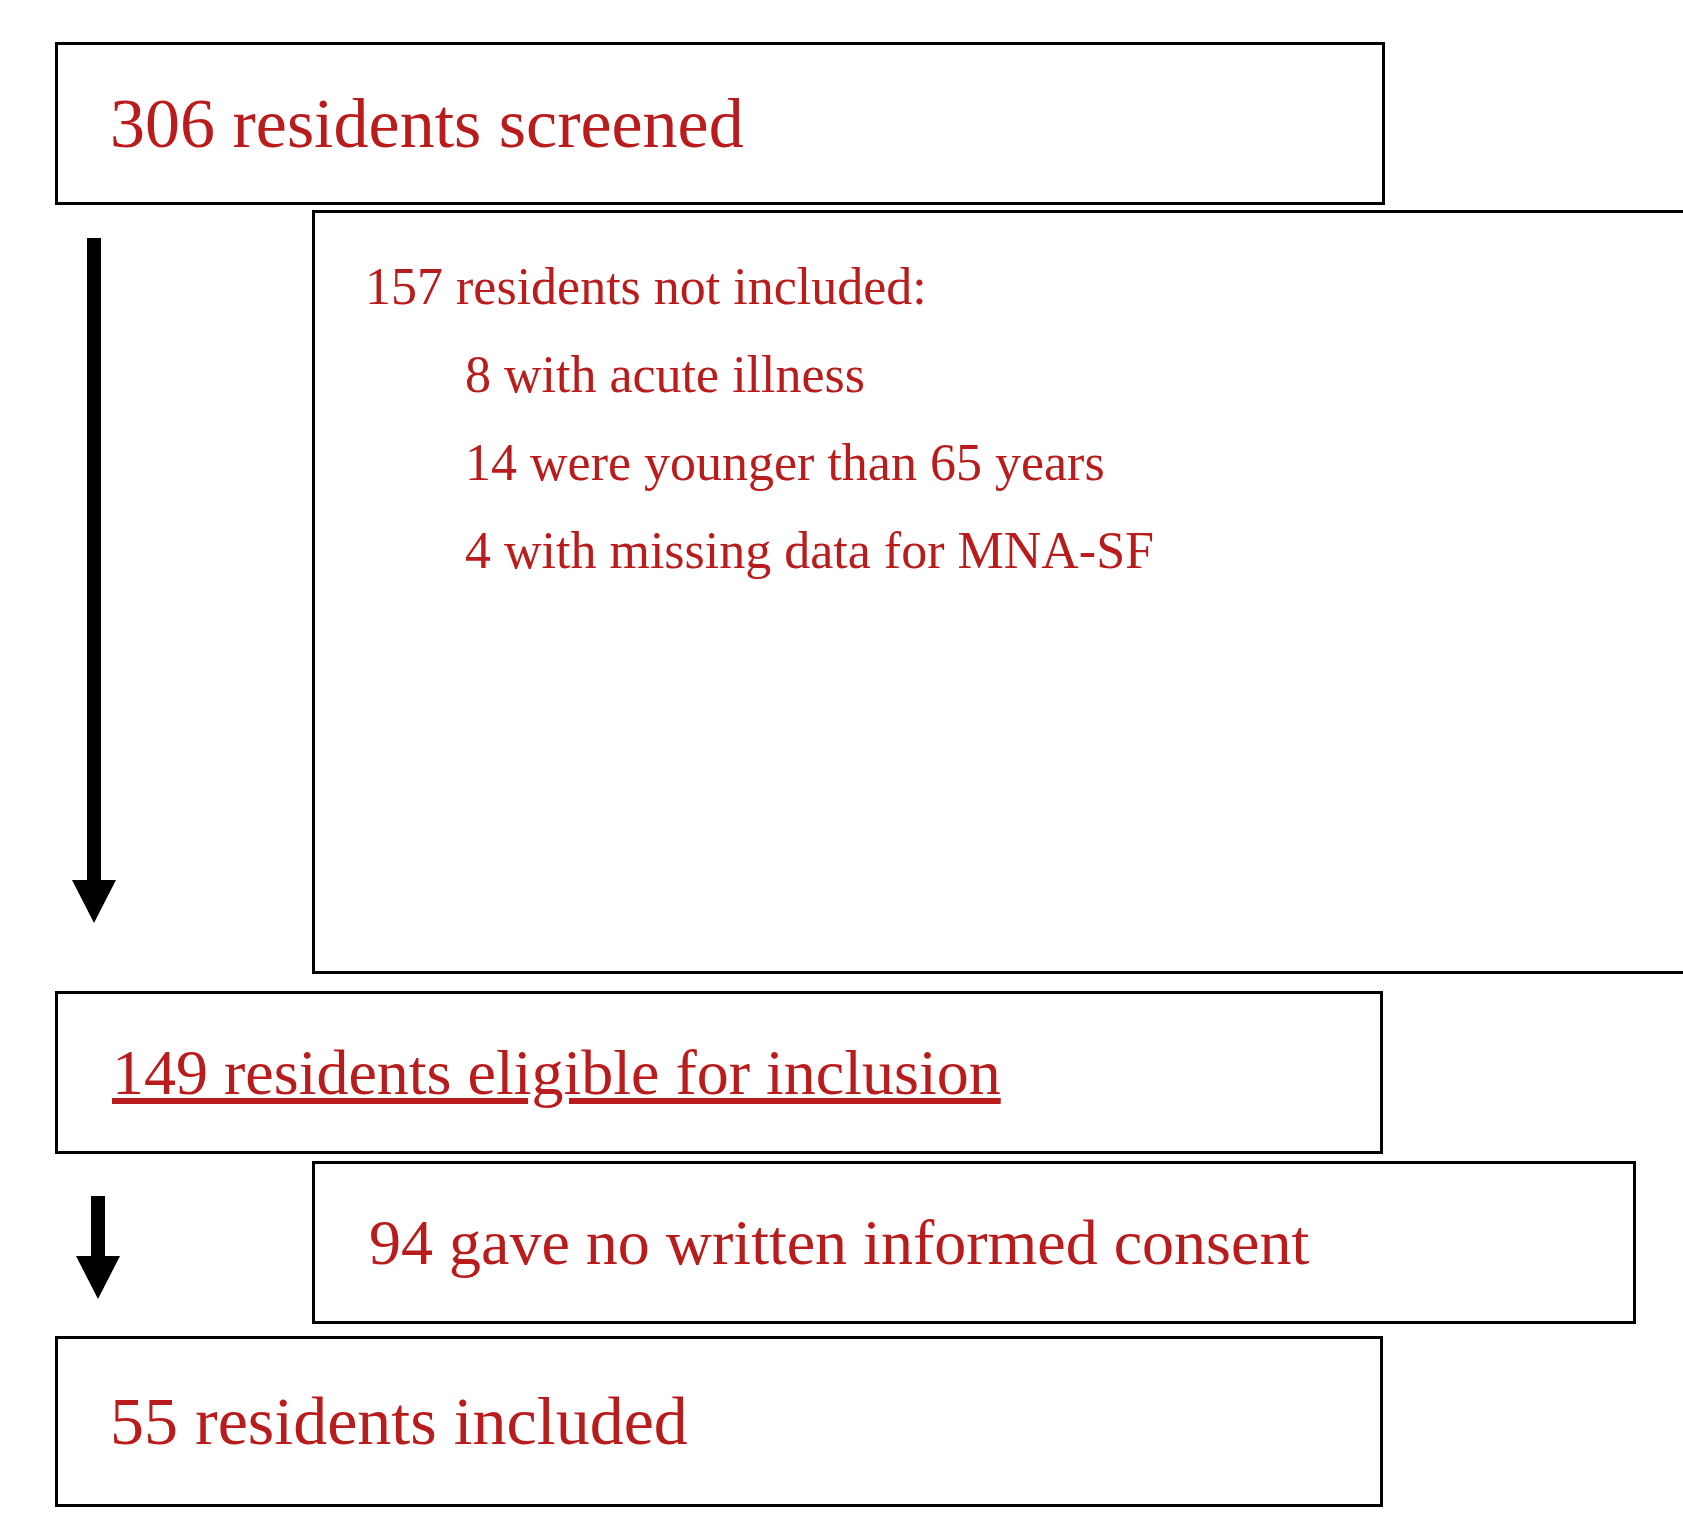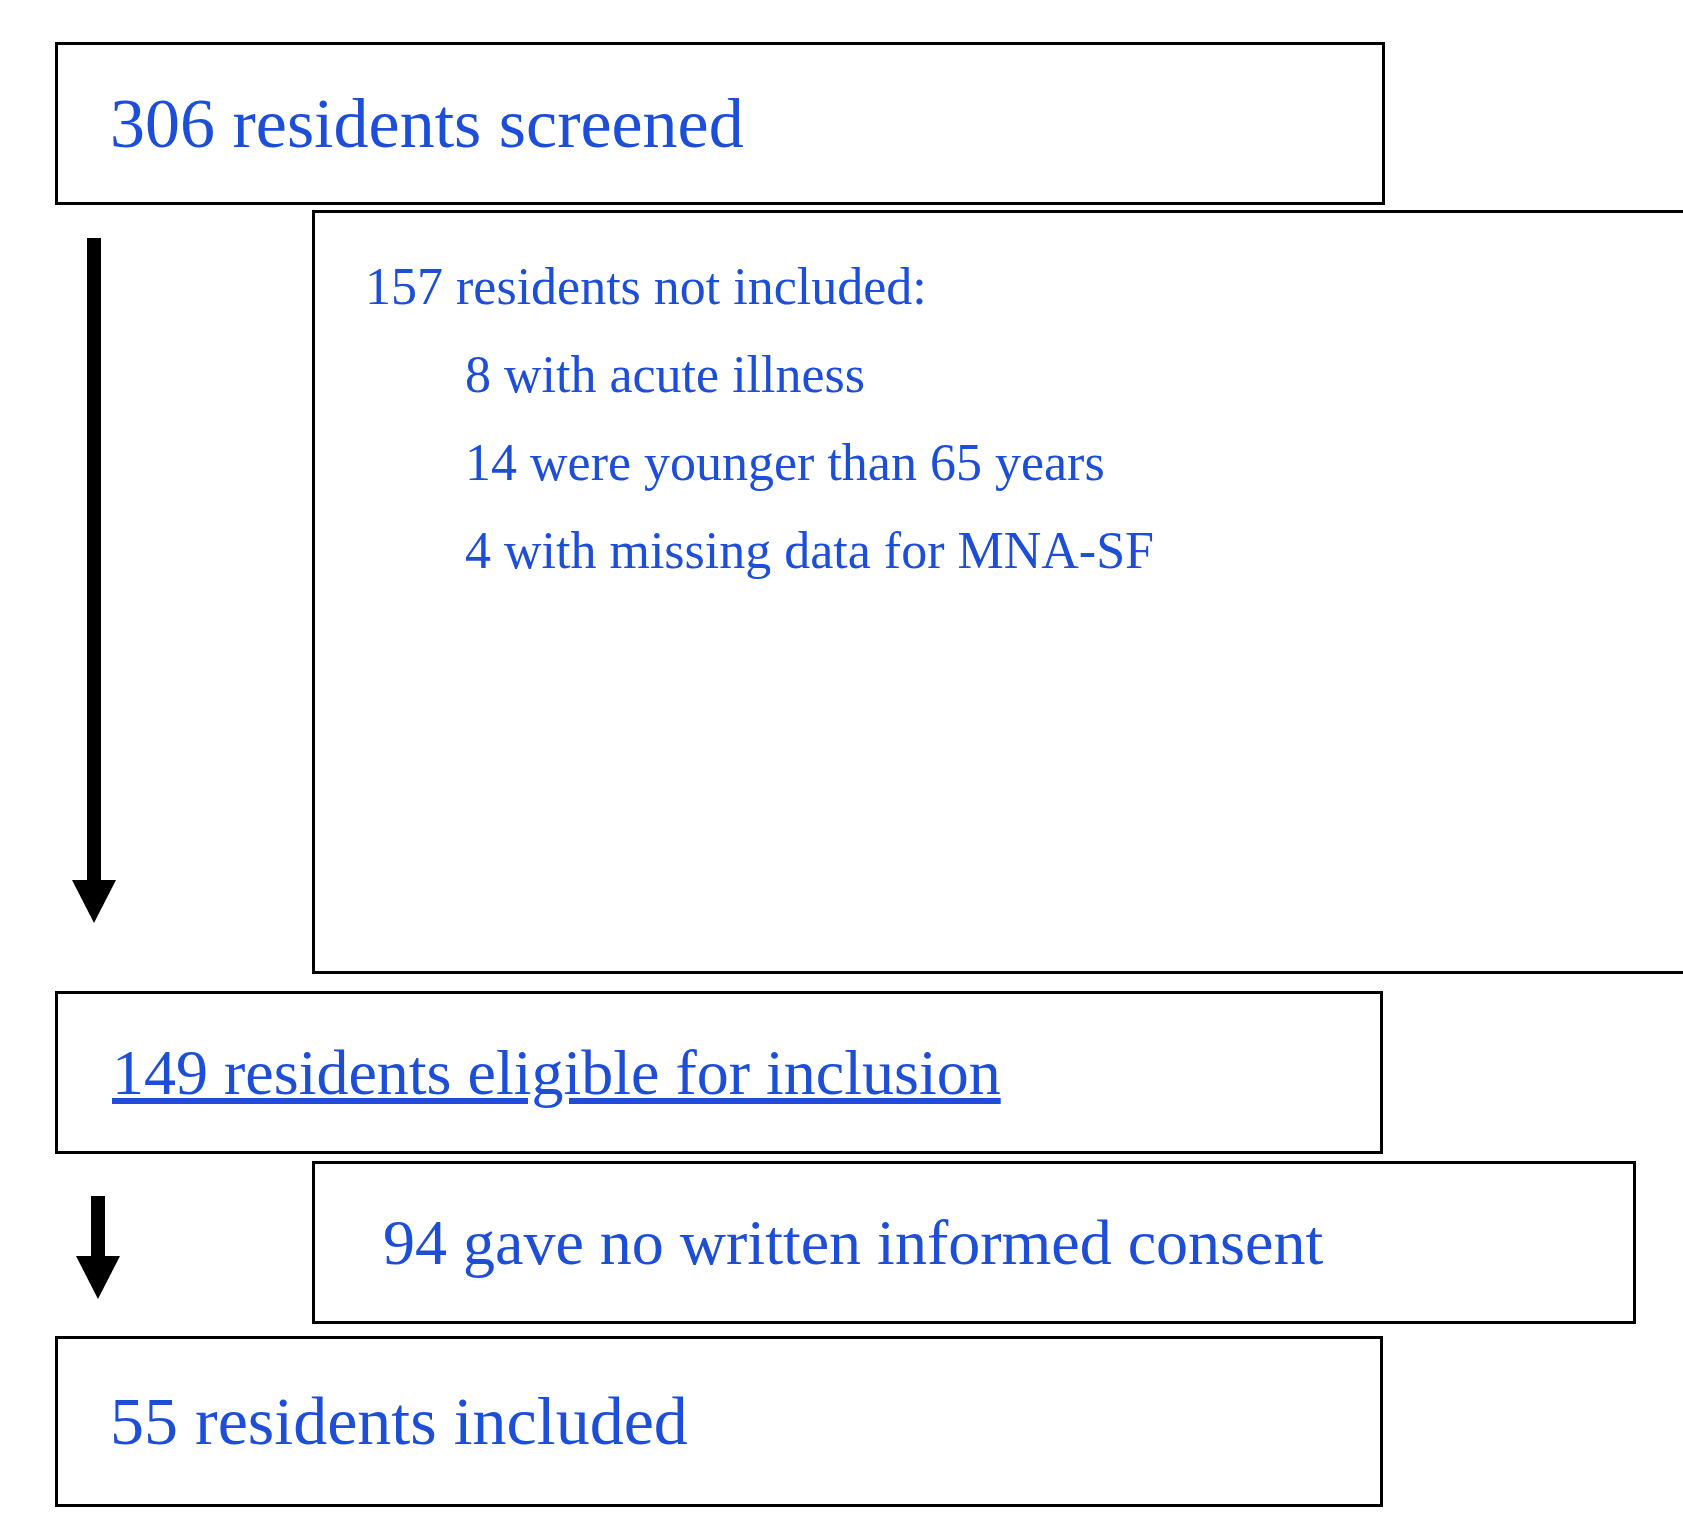--- a/index.html
+++ b/index.html
@@ -5,21 +5,21 @@
   html, body {
     margin: 0;
     padding: 0;
     background: #ffffff;
   }
   #canvas {
     position: relative;
     width: 1683px;
     height: 1524px;
     background: #ffffff;
-    color: #1d4ed8;
+    color: #b91c1c;
     font-family: "Liberation Serif", serif;
     overflow: hidden;
   }
   .box {
     position: absolute;
     box-sizing: border-box;
     border: 3px solid #000000;
     background: #ffffff;
     display: flex;
     align-items: center;
@@ -56,21 +56,21 @@
     left: 55px; top: 991px;
     width: 1328px; height: 163px;
     padding-left: 54px;
     font-size: 64px;
     text-decoration: underline;
   }
   
   #box-no-consent {
     left: 312px; top: 1161px;
     width: 1324px; height: 163px;
-    padding-left: 68px;
+    padding-left: 54px;
     font-size: 64px;
   }
   
   #box-included {
     left: 55px; top: 1336px;
     width: 1328px; height: 171px;
     padding-left: 52px;
     font-size: 68px;
   }
   

